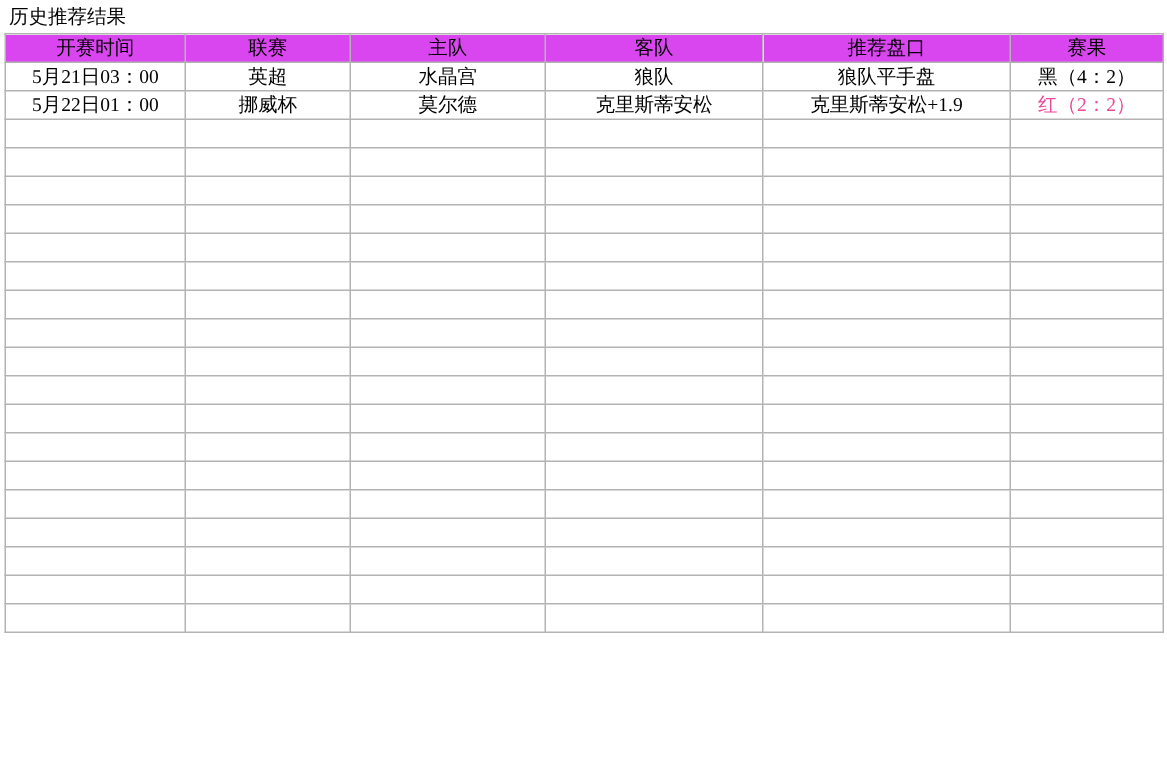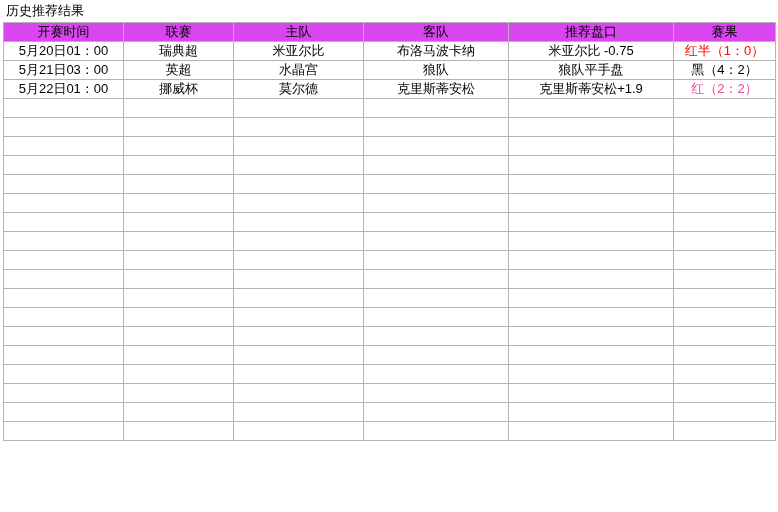--- a/index.html
+++ b/index.html
@@ -12,20 +12,21 @@
     height: 512px;
     font-family: "Liberation Sans", sans-serif;
     color: #000000;
     overflow: hidden;
   }
   #sheet {
     position: relative;
     width: 778px;
     height: 512px;
     box-sizing: border-box;
+    font-family: Liberation Serif, serif;
   }
   .title-bar {
     height: 22px;
     display: flex;
     align-items: center;
     padding-left: 6px;
     font-size: 13px;
     color: #000;
     box-sizing: border-box;
   }
@@ -85,28 +86,20 @@
         <th>开赛时间</th>
         <th>联赛</th>
         <th>主队</th>
         <th>客队</th>
         <th>推荐盘口</th>
         <th>赛果</th>
       </tr>
     </thead>
     <tbody id="table-body">
         <tr>
-          <td class="time-cell">5月20日01：00</td>
-          <td>瑞典超</td>
-          <td>米亚尔比</td>
-          <td>布洛马波卡纳</td>
-          <td>米亚尔比 -0.75</td>
-          <td style="color: rgb(255, 0, 0);">红半（1：0）</td>
-        </tr>
-        <tr>
           <td class="time-cell">5月21日03：00</td>
           <td>英超</td>
           <td>水晶宫</td>
           <td>狼队</td>
           <td>狼队平手盘</td>
           <td style="color: rgb(0, 0, 0);">黑（4：2）</td>
         </tr>
         <tr>
           <td class="time-cell">5月22日01：00</td>
           <td>挪威杯</td>

